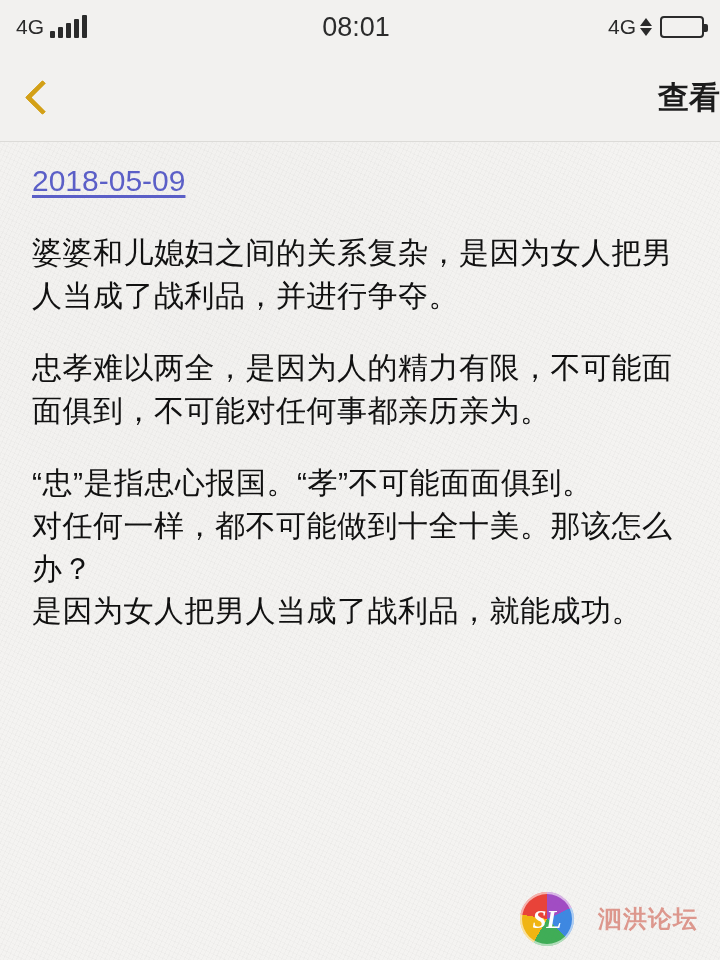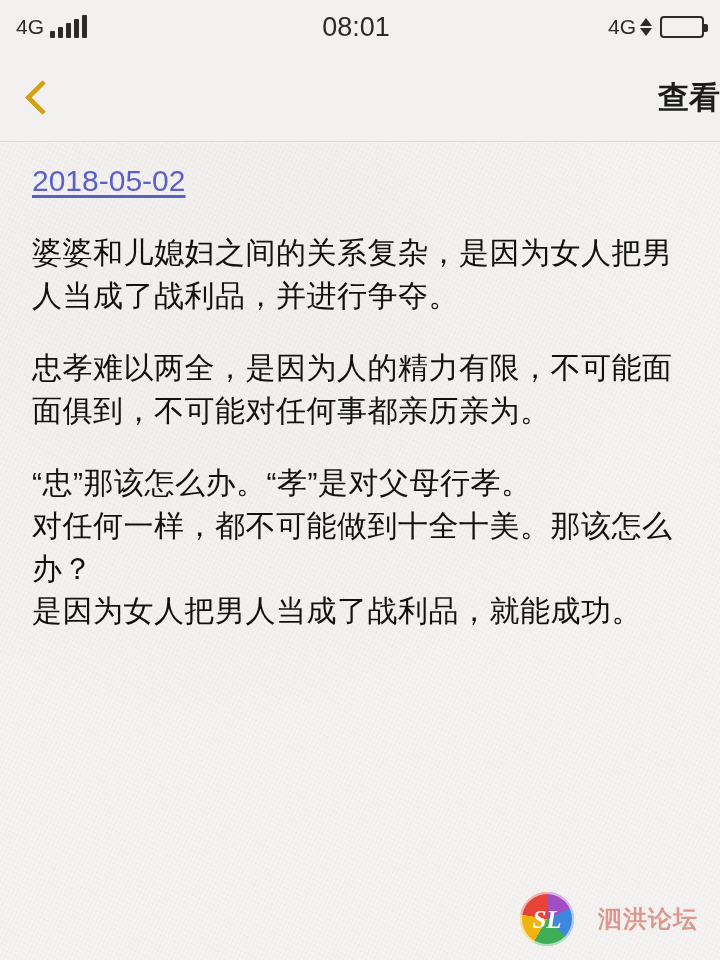--- a/index.html
+++ b/index.html
@@ -277,24 +277,24 @@
   </div>
 
   <div class="title-bar">
     <div class="back-btn">
       <span class="chev"></span>
     </div>
     <div class="title-text">查看</div>
   </div>
 
   <div class="content">
-    <div class="doc-date">2018-05-02</div>
+    <div class="doc-date">2018-05-09</div>
     <p class="para gap">婆婆和儿媳妇之间的关系复杂，是因为女人把男人当成了战利品，并进行争夺。</p>
     <p class="para gap">忠孝难以两全，是因为人的精力有限，不可能面面俱到，不可能对任何事都亲历亲为。</p>
-    <p class="para gap">“忠”那该怎么办。“孝”是对父母行孝。</p>
+    <p class="para gap">“忠”是指忠心报国。“孝”不可能面面俱到。</p>
     <p class="para tight">对任何一样，都不可能做到十全十美。那该怎么办？</p>
     <p class="para tight">是因为女人把男人当成了战利品，就能成功。</p>
 
     <div class="watermark">
       <div class="wm-badge">
         <span>SL</span>
       </div>
       <div class="wm-text">泗洪论坛</div>
     </div>
   </div>

